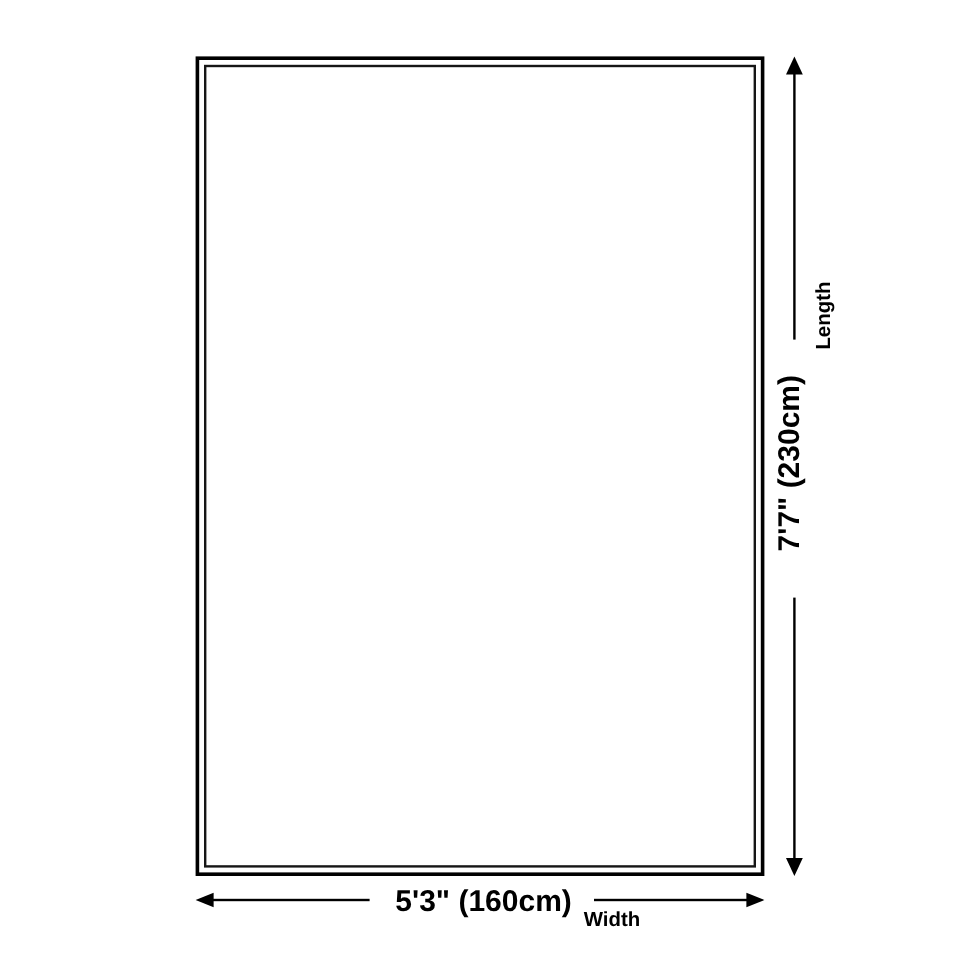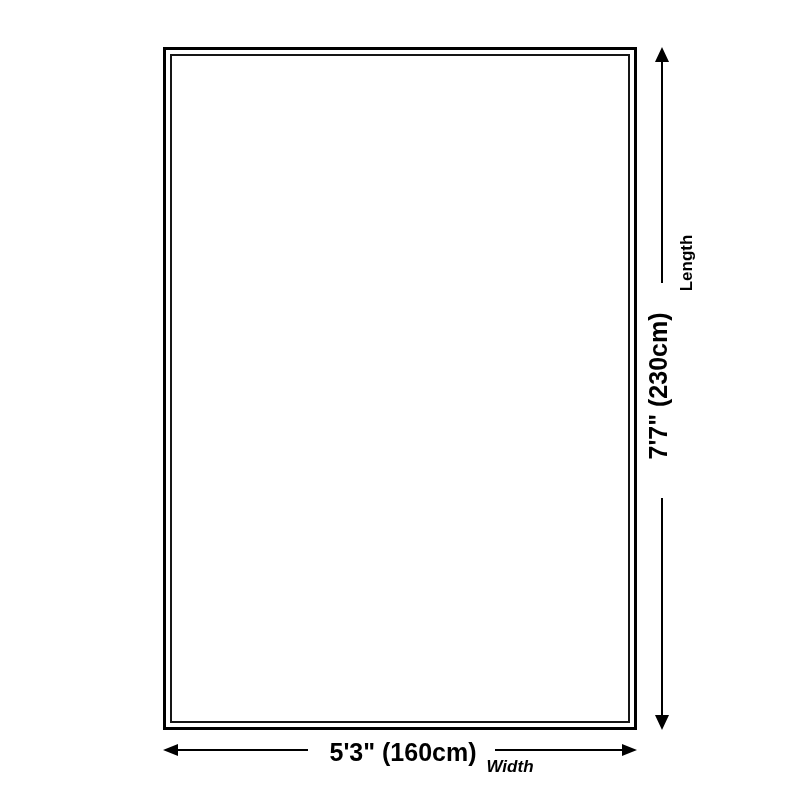--- a/index.html
+++ b/index.html
@@ -84,21 +84,21 @@
   .label.small { font-size: 17px; }
   .centered {
     transform: translate(-50%, -50%);
   }
   .centered.vertical {
     transform: translate(-50%, -50%) rotate(-90deg);
   }
   .length-value { left: 658px; top: 386px; }
   .length-axis  { left: 686px; top: 263px; }
   .width-value  { left: 403px; top: 752px; }
-  .width-axis   { left: 510px; top: 766px; font-style: italic; }
+  .width-axis   { left: 510px; top: 766px; }
 </style>
 </head>
 <body>
 
 <div class="canvas">
 
   <div class="rug-frame">
     <div class="rug-inner"></div>
   </div>
 

